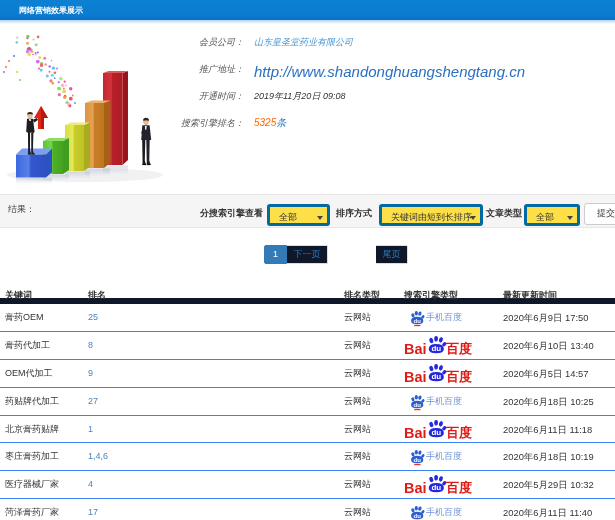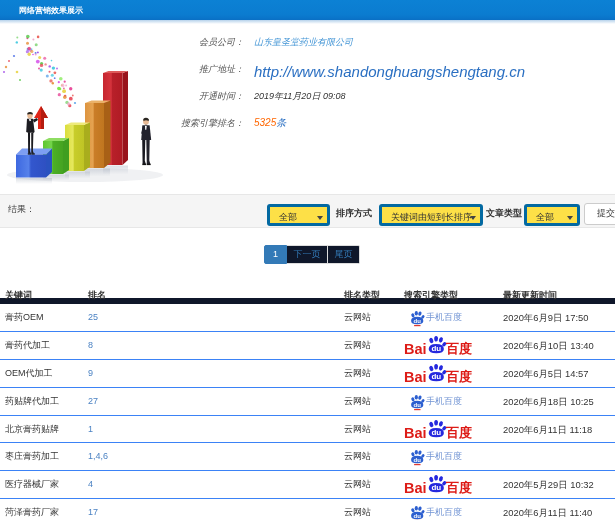--- a/index.html
+++ b/index.html
@@ -40,21 +40,21 @@
 #btn { position:absolute; left:584px; top:203px; width:44px; height:22px;
   background:#fff; border:1px solid #ccc; border-radius:3px;
   font-size:9px; color:#333; text-align:center; line-height:19px; }
 
 
 #pager { position:absolute; left:264px; top:245px; height:19px; display:flex; }
 #pager .pg { height:19px; border:1px solid #ddd; border-left:none;
   font-size:9px; line-height:17px; text-align:center; color:#337ab7; background:#0f172a; }
 #pager .pg.first { border-left:1px solid #337ab7; border-radius:2px 0 0 2px;
   background:#337ab7; border-color:#337ab7; color:#fff; }
-#pager .pg.last { border-radius:0 2px 2px 0; }
+#pager .pg.last { border-radius:0 2px 2px 0;margin-left:48px; }
 
 
 #tbl { position:absolute; left:0; top:279px; width:615px; }
 .trow { position:relative; width:615px; height:27.8px; border-bottom:1px solid #3b82f6; }
 .thead { height:25.4px; border-bottom:6px solid #0f172a; }
 .trow span { position:absolute; top:0; line-height:27.8px; font-size:9px; color:#333; white-space:nowrap; }
 .thead span { line-height:33px; font-weight:bold; }
 .c1 { left:5px; } .c2 { left:88px; } .c3 { left:344px; } .c4 { left:404px; } .c5 { left:503px; }
 .trow span.c5 { font-size:9.4px; }
 .thead span.c5 { font-size:9px; }
@@ -256,20 +256,21 @@
       <span class="lbl">开通时间：</span>
       <span class="val v-dark">2019年11月20日 09:08</span>
     </div>
   <div class="irow" style="top:117px;">
       <span class="lbl">搜索引擎排名：</span>
       <span class="val" style="font-size:10px; top:-1px;"><span class="v-orange">5325</span><span class="v-link">条</span></span>
     </div>
 
   <div id="filter">
     <div class="lab" style="left:8px; font-weight:normal; color:#444; line-height:29px;">结果：</div>
+    <div class="lab" style="left:200px;">分搜索引擎查看</div>
     <div class="sel" style="left:267px; width:63px;">全部<span class="arr"></span></div>
     <div class="lab" style="left:336px;">排序方式</div>
     <div class="sel" style="left:379px; width:104px;">关键词由短到长排序<span class="arr"></span></div>
     <div class="lab" style="left:486px;">文章类型</div>
     <div class="sel" style="left:524px; width:56px;">全部<span class="arr"></span></div>
   </div>
   <div id="btn">提交</div>
 
   <div id="pager">
     <div class="pg first" style="width:23px;">1</div>
@@ -402,20 +403,21 @@
 <ellipse cx="6.8" cy="2.8" rx="1.6" ry="2.3" fill="#2c5fd0"></ellipse>
 <ellipse cx="10.4" cy="3.1" rx="1.6" ry="2.2" fill="#2c5fd0" transform="rotate(14 10.4 3.1)"></ellipse>
 <ellipse cx="13.4" cy="6.4" rx="1.4" ry="1.9" fill="#2c5fd0" transform="rotate(42 13.4 6.4)"></ellipse>
 <path d="M1.6,10.4 Q1.6,6.3 7.5,6.3 Q13.8,6.3 13.8,10.4 Q13.8,13.7 7.7,13.7 Q1.6,13.7 1.6,10.4 Z" fill="#2c5fd0"></path>
 <text x="7.7" y="12.4" font-size="6" font-weight="bold" fill="#fff" text-anchor="middle" font-family="Liberation Sans">du</text>
 <rect x="4.6" y="14.4" width="6.4" height="1.3" fill="#e03a2f"></rect>
 </g>
 </svg>
         </span>
         <span class="mtxt" style="left:426px;">手机百度</span>
+      <span class="c5">2020年6月18日 10:19</span>
     </div>
     <div class="trow">
       <span class="c1">医疗器械厂家</span>
         <span class="c2 rank">4</span>
         <span class="c3">云网站</span>
       <span class="eng">
           <svg width="70" height="29" viewBox="0 0 70 29" style="position:absolute;left:0;top:0;">
 <g>
 <text x="0" y="21.8" font-size="14.5" font-weight="bold" fill="#dd1c17" font-family="Liberation Sans">Bai</text>
 <g transform="translate(23.5,3.3)">

